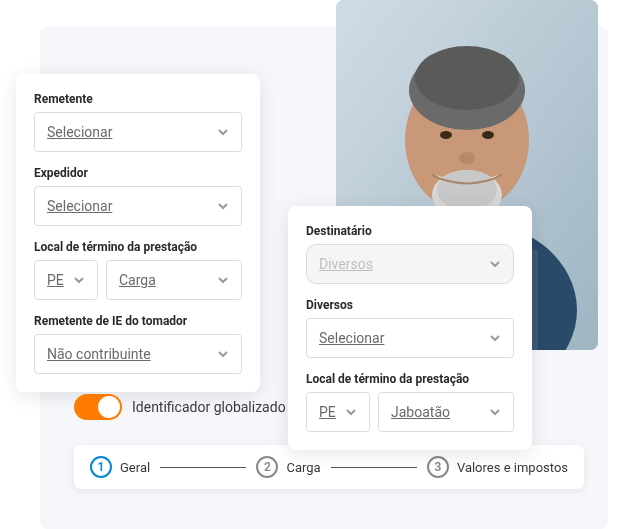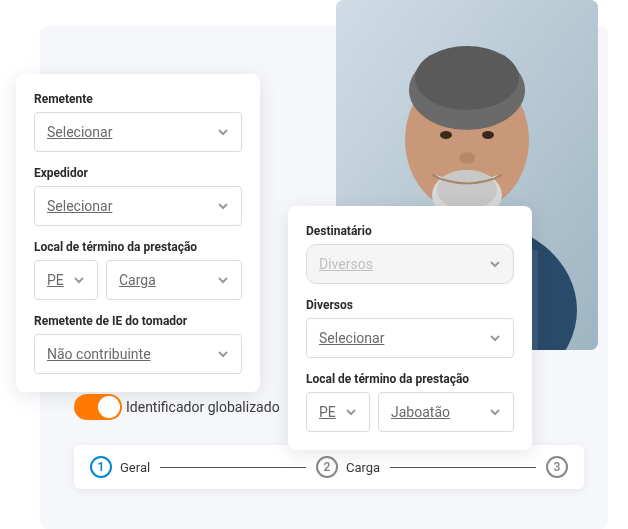--- a/index.html
+++ b/index.html
@@ -110,21 +110,21 @@
     }
     .select-grow {
       flex: 1;
     }
     .toggle-row {
       position: absolute;
       top: 394px;
       left: 74px;
       display: flex;
       align-items: center;
-      gap: 4px;
+      gap: 10px;
     }
     .toggle-switch {
       width: 48px;
       height: 26px;
       background: #ff7a00;
       border-radius: 13px;
       position: relative;
       cursor: pointer;
     }
     .toggle-knob {
@@ -324,14 +324,15 @@
     <span class="step-label">Geral</span>
   </div>
   <div class="step-line"></div>
   <div class="step">
     <div class="step-circle inactive">2</div>
     <span class="step-label">Carga</span>
   </div>
   <div class="step-line"></div>
   <div class="step">
     <div class="step-circle inactive">3</div>
+    <span class="step-label">Valores e impostos</span>
   </div>
 </div>
 
 </body></html>

